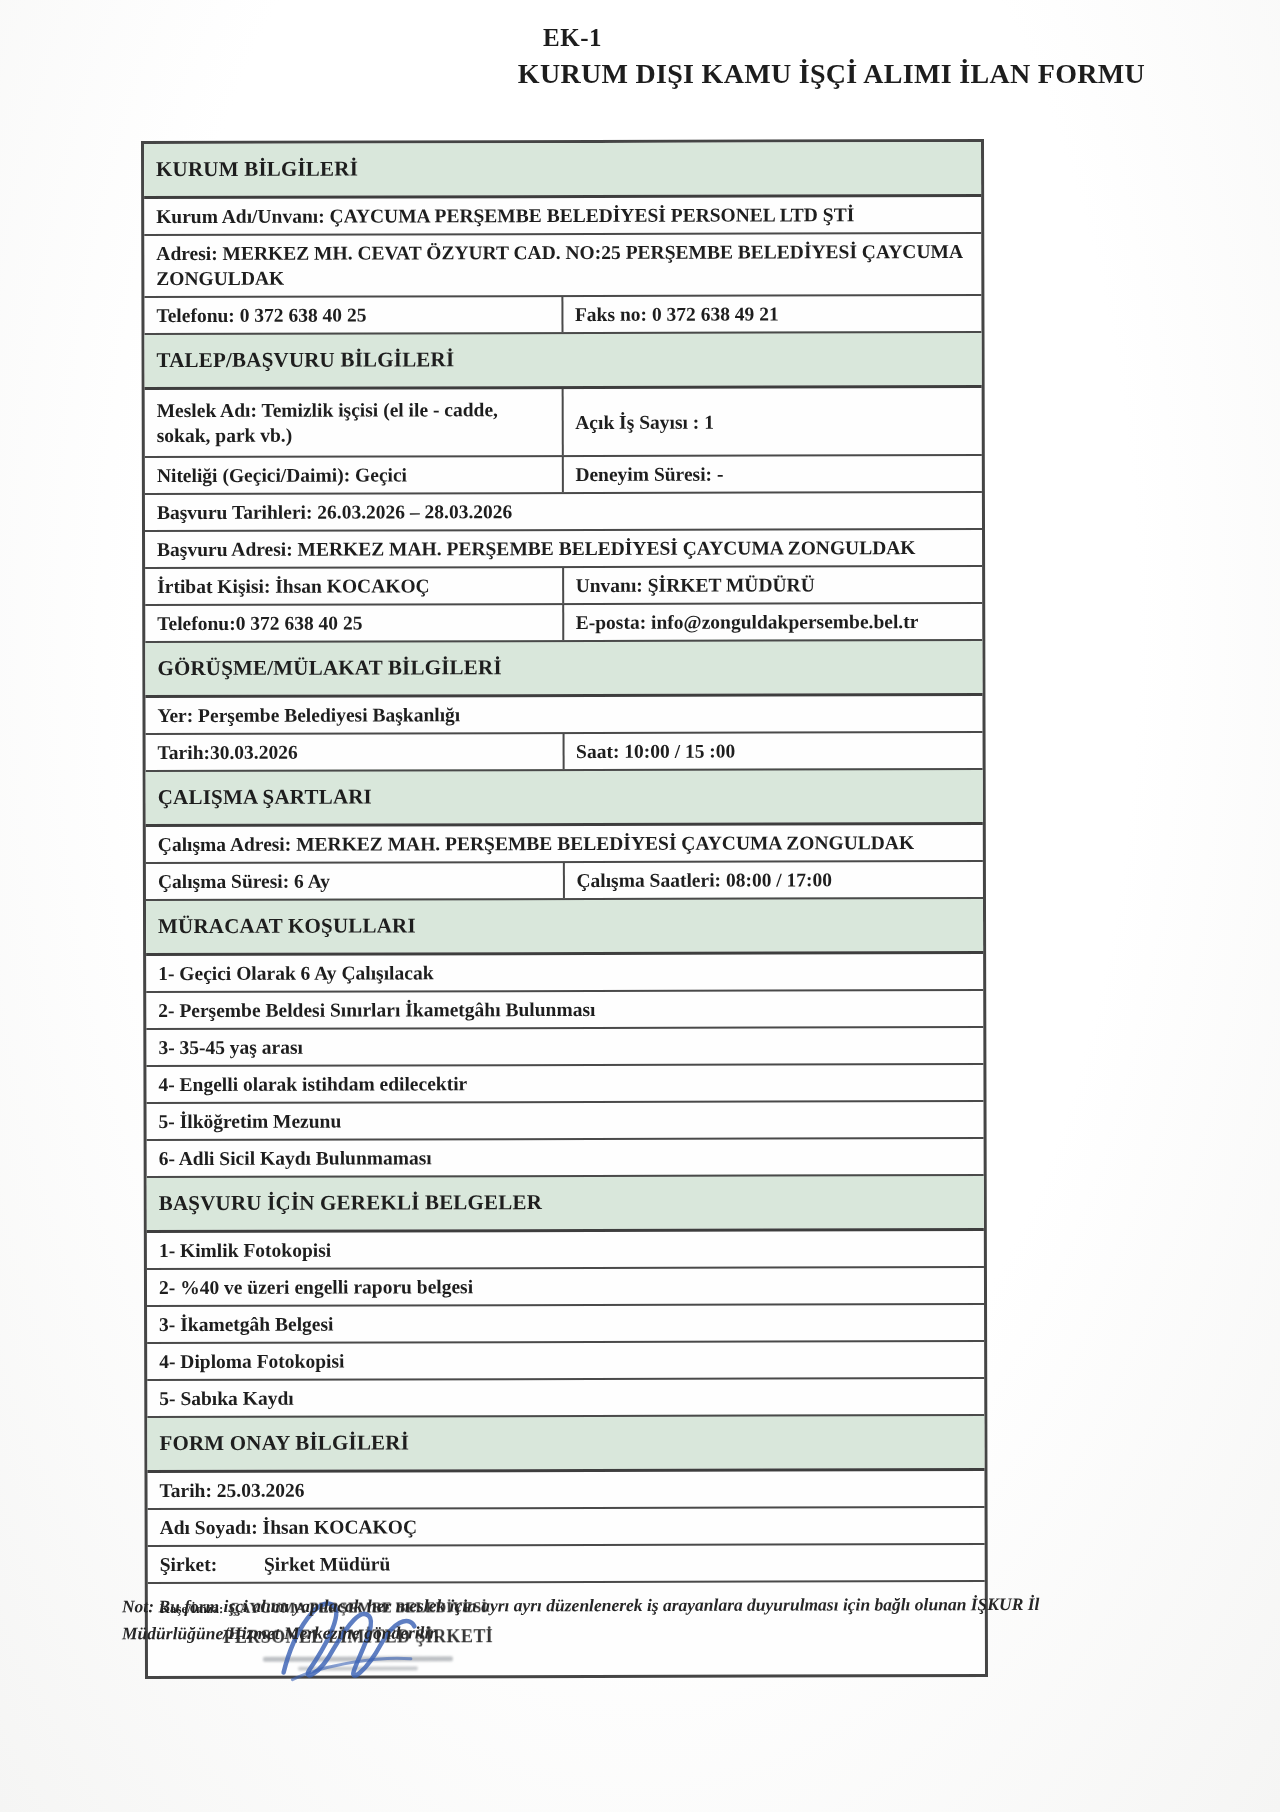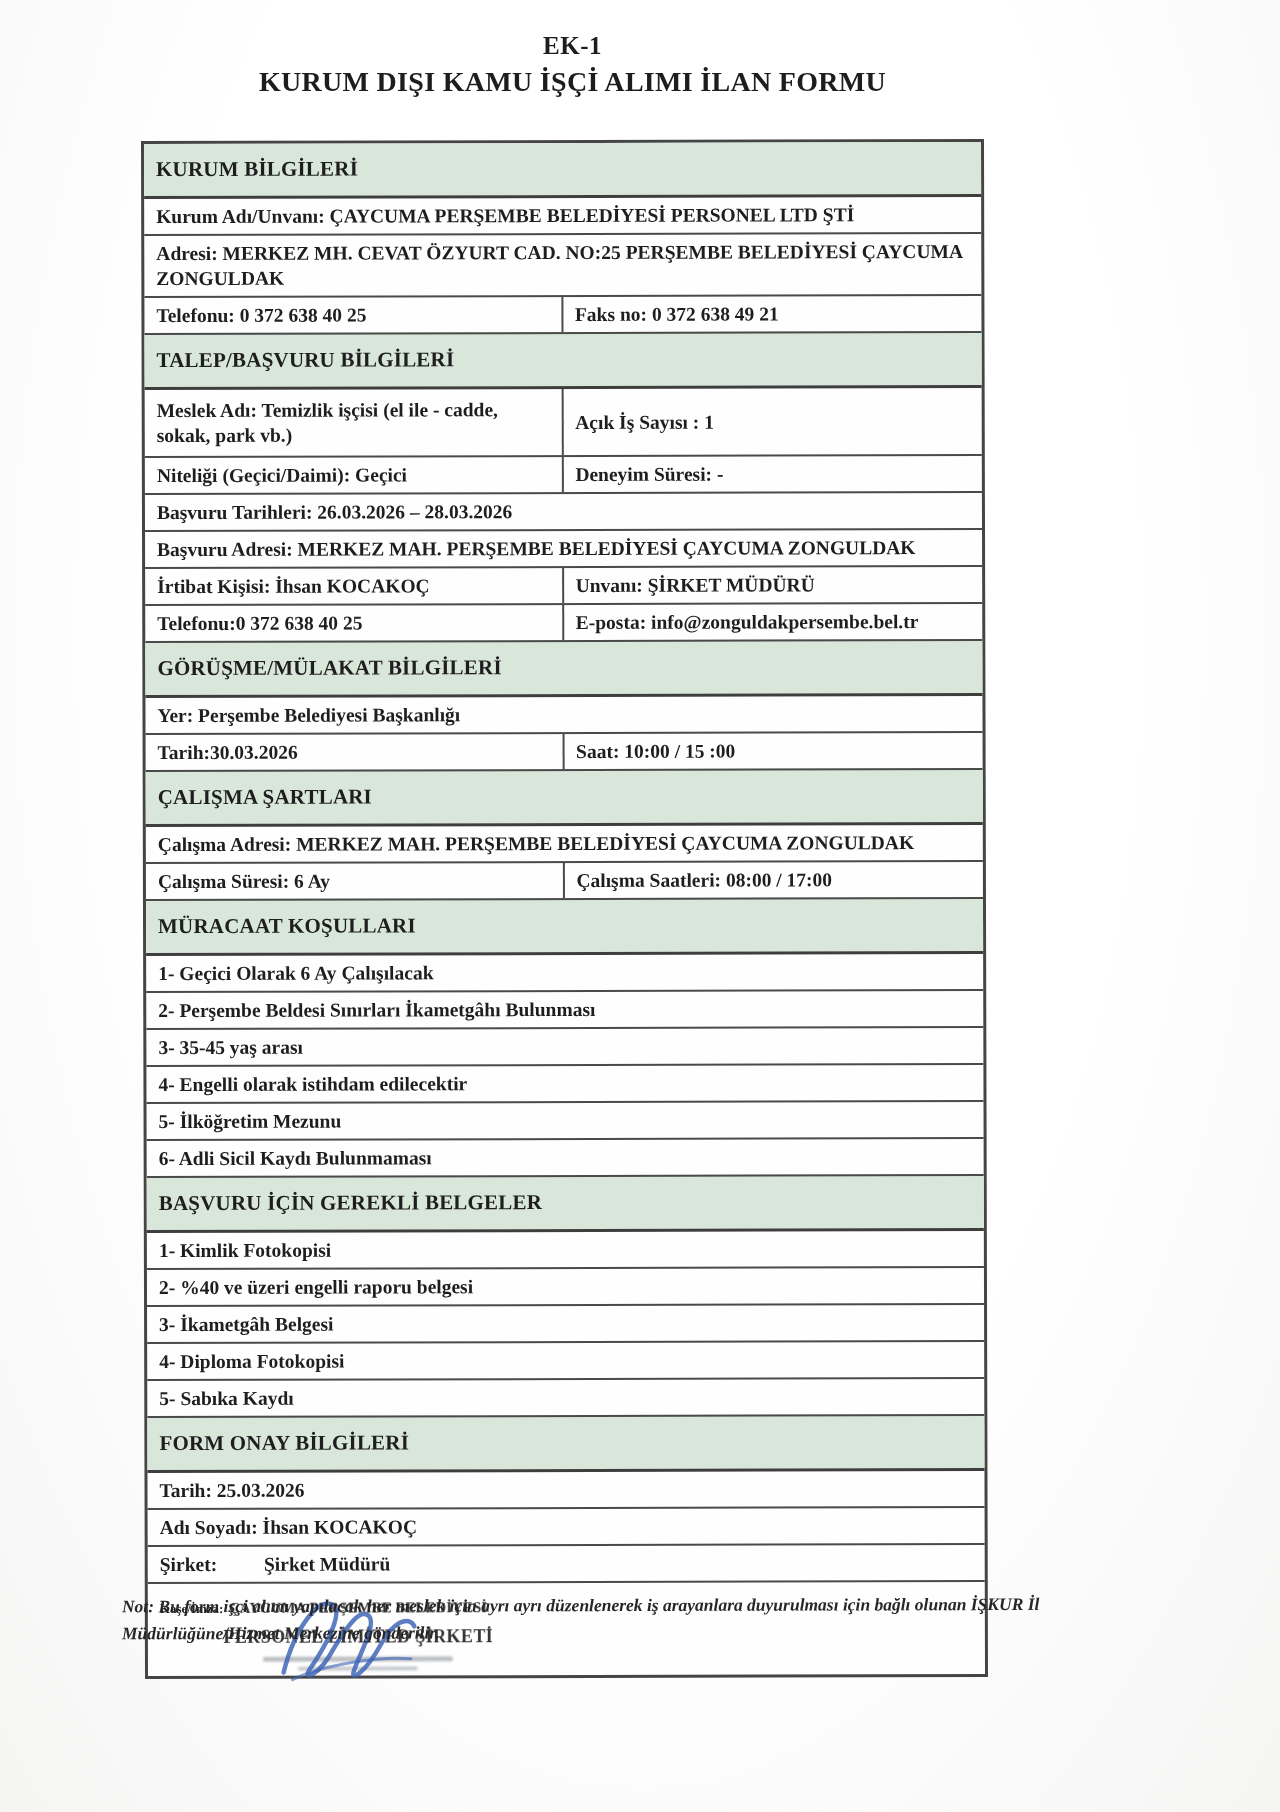--- a/index.html
+++ b/index.html
@@ -7,23 +7,23 @@
   body {
     height:1812px;
     background: radial-gradient(ellipse at 50% 35%, #ffffff 55%, #f5f5f4 100%);
     font-family: "Liberation Serif", serif;
     color:#1d1d1d;
     overflow:hidden;
     position:relative;
   }
   .sheet { position:relative; width:1280px; height:1812px; }
 
-  .titlewrap { position:absolute; top:24px; left:0; width:1145px; text-align:center;margin-top:8px; }
+  .titlewrap { position:absolute; top:24px; left:0; width:1145px; text-align:center; }
   .t1 { font-size:25px; font-weight:700; letter-spacing:.5px; }
-  .t2 { font-size:28px; font-weight:700; margin-top:6px; letter-spacing:.3px; }
+  .t2 { font-size:28px; font-weight:700; margin-top:6px; letter-spacing:.3px;text-align:right; }
 
   .tbl {
     position:absolute; left:143px; top:140px; width:843px;
     border:3px solid #454545;
     background:#fefefe;
     transform: rotate(-0.15deg);
   }
   .r {
     padding:5px 12px;
     font-size:19.5px; font-weight:700; line-height:25px;

